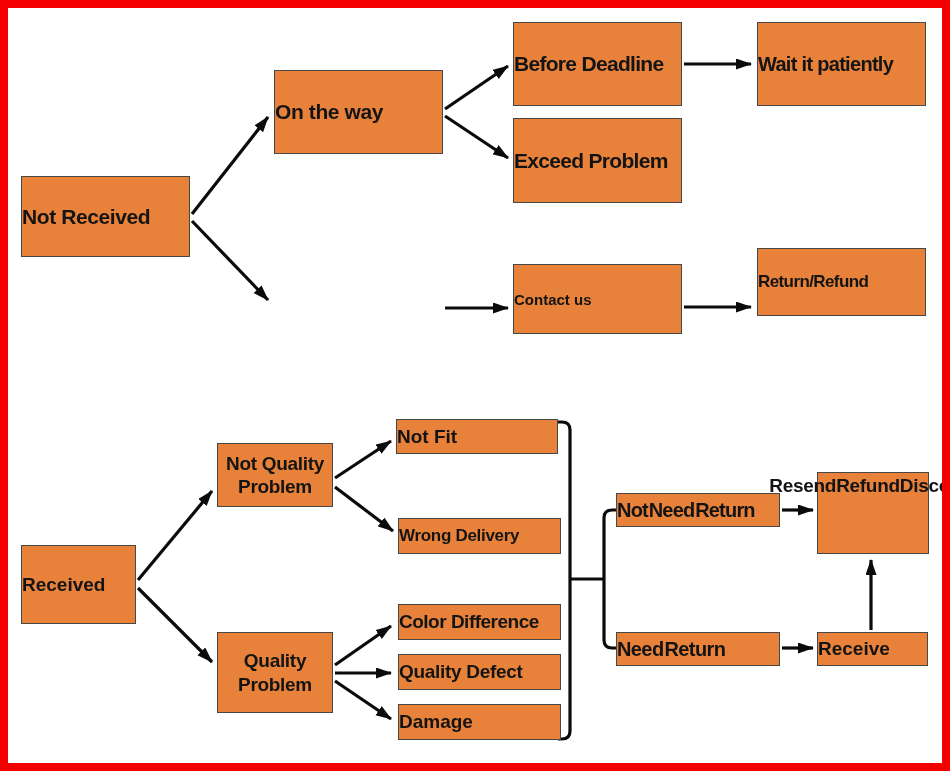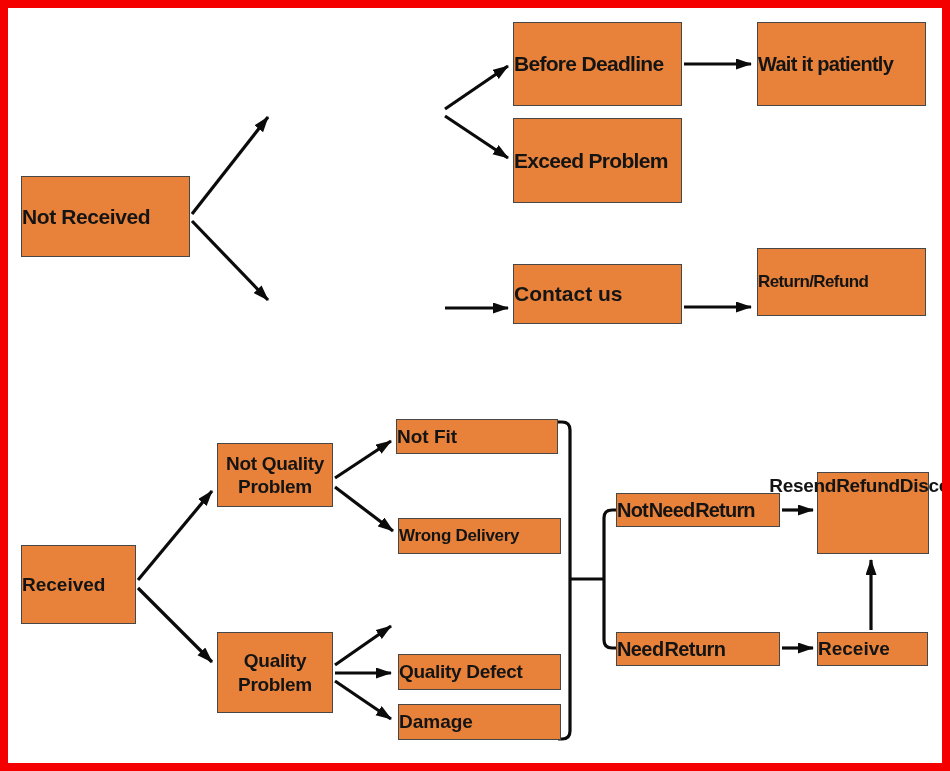--- a/index.html
+++ b/index.html
@@ -24,21 +24,21 @@
   }
   .node span{white-space:nowrap;}
   .node.wrap span{white-space:normal;}
   
   #not-received{left:21px;top:176px;width:169px;height:81px;font-size:21px;letter-spacing:-.4px}
   #on-the-way{left:274px;top:70px;width:169px;height:84px;font-size:21px;letter-spacing:-.4px}
   #return-lost{left:274px;top:266px;width:169px;height:86px;font-size:21px;letter-spacing:-.4px}
   #before-deadline{left:513px;top:22px;width:169px;height:84px;font-size:21px;letter-spacing:-.7px}
   #wait-it-patiently{left:757px;top:22px;width:169px;height:84px;font-size:20px;letter-spacing:-.7px}
   #exceed-deadline{left:513px;top:118px;width:169px;height:85px;font-size:21px;letter-spacing:-.7px}
-  #contact-us{left:513px;top:264px;width:169px;height:60px;font-size:21px}
+  #contact-us{left:513px;top:264px;width:169px;height:70px;font-size:15px}
   #return-refund{left:757px;top:248px;width:169px;height:68px;font-size:17px;letter-spacing:-.6px}
   #received{left:21px;top:545px;width:115px;height:79px;font-size:19px}
   #not-quality-problem{left:217px;top:443px;width:116px;height:64px;font-size:19px;letter-spacing:-.3px;line-height:1.22}
   #quality-problem{left:217px;top:632px;width:116px;height:81px;font-size:19px;letter-spacing:-.3px;line-height:1.22}
   #not-fit{left:396px;top:419px;width:162px;height:35px;font-size:19px}
   #wrong-delivery{left:398px;top:518px;width:163px;height:36px;font-size:17px;letter-spacing:-.3px}
   #color-difference{left:398px;top:604px;width:163px;height:36px;font-size:19px;letter-spacing:-.5px}
   #quality-defect{left:398px;top:654px;width:163px;height:36px;font-size:19px;letter-spacing:-.3px}
   #damage{left:398px;top:704px;width:163px;height:36px;font-size:19px}
   #not-need-return{left:616px;top:493px;width:164px;height:34px;font-size:20px;letter-spacing:-.8px;word-spacing:-4px}
@@ -81,20 +81,23 @@
       <path d="M871,630 L871,560" marker-end="url(#ah)"></path>
       <path d="M558,422 L562,422 Q570,422 570,430 L570,731 Q570,739 562,739 L558,739"></path>
       <path d="M570,579 L604,579"></path>
       <path d="M616,510 L612,510 Q604,510 604,518 L604,640 Q604,648 612,648 L616,648"></path>
     </g>
   </svg>
 
   <div class="node" id="not-received">
     <span>Not Received</span>
   </div>
+  <div class="node" id="on-the-way">
+    <span>On the way</span>
+  </div>
   <div class="node" id="before-deadline">
     <span>Before Deadline</span>
   </div>
   <div class="node" id="wait-it-patiently">
     <span>Wait it patiently</span>
   </div>
   <div class="node" id="exceed-deadline">
     <span>Exceed Problem</span>
   </div>
   <div class="node" id="contact-us">
@@ -112,20 +115,23 @@
   </div>
   <div class="node wrap" id="quality-problem">
     <span>Quality Problem</span>
   </div>
   <div class="node" id="not-fit">
     <span>Not Fit</span>
   </div>
   <div class="node" id="wrong-delivery">
     <span>Wrong Delivery</span>
   </div>
+  <div class="node" id="color-difference">
+    <span>Color Difference</span>
+  </div>
   <div class="node" id="quality-defect">
     <span>Quality Defect</span>
   </div>
   <div class="node" id="damage">
     <span>Damage</span>
   </div>
   <div class="node" id="not-need-return">
     <span>Not Need Return</span>
   </div>
   <div class="node" id="need-return">

